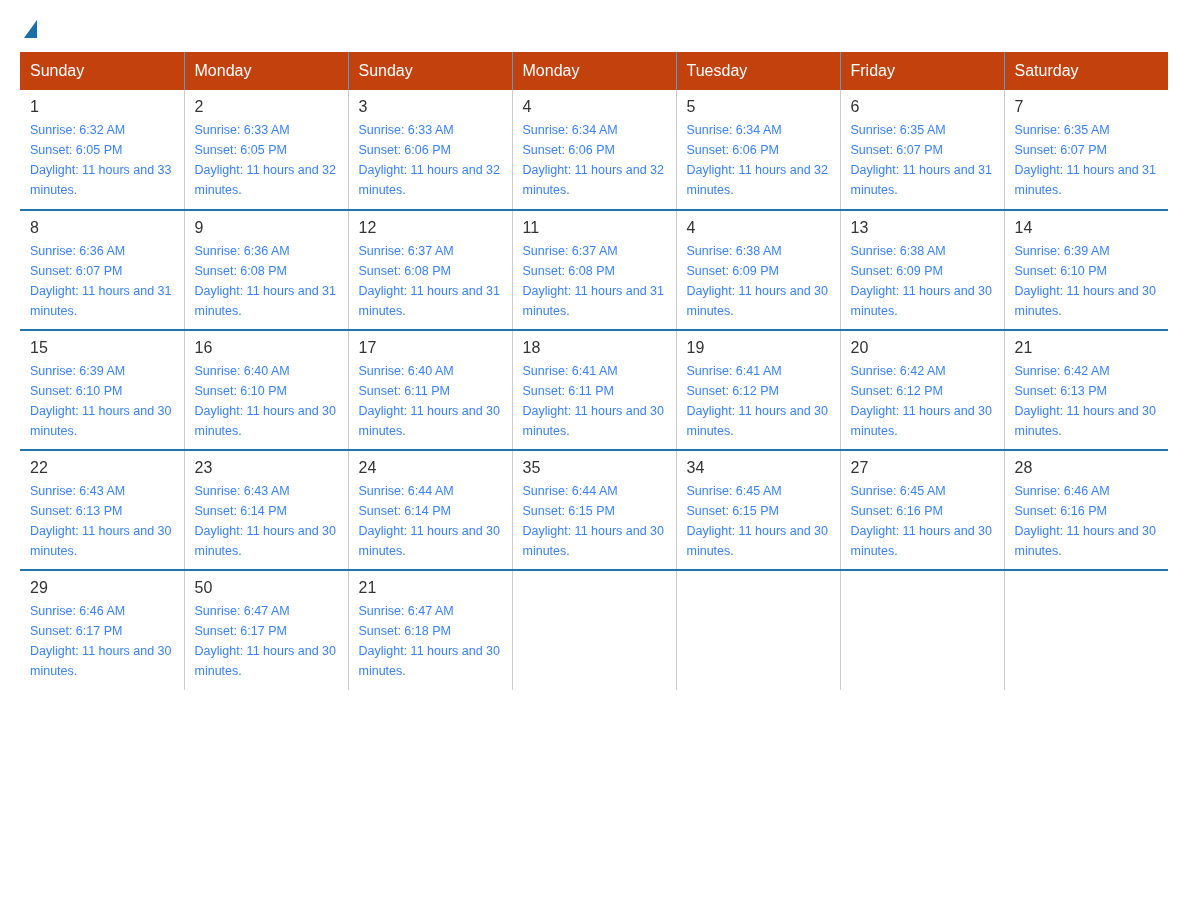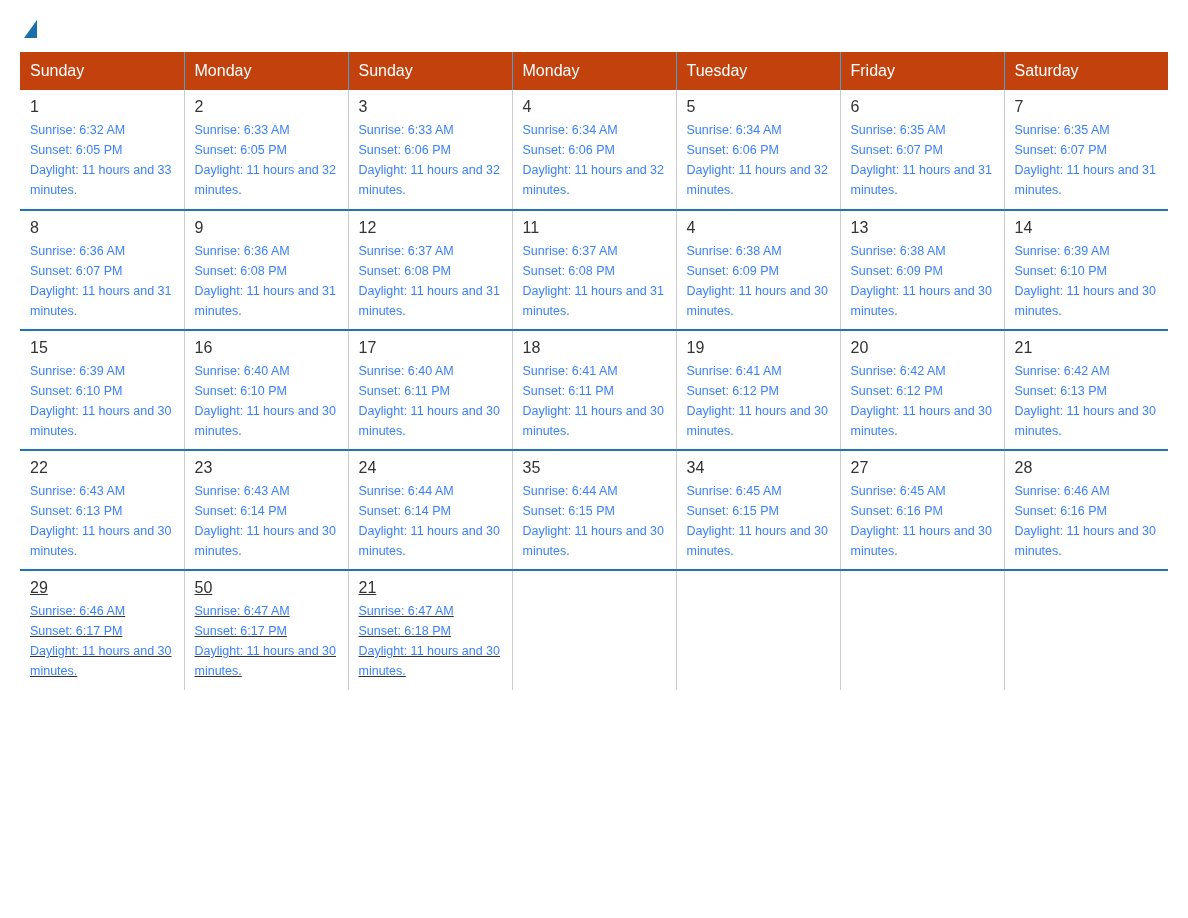--- a/index.html
+++ b/index.html
@@ -74,21 +74,20 @@
       border-bottom: 2px solid #2176ae;
       width: 14.28%;
       min-height: 110px;
       height: 120px;
     }
     tbody td:last-child {
       border-right: none;
     }
     tbody tr:last-child td {
       border-bottom: none;
-      text-decoration: underline;
     }
     .day-number {
       font-size: 16px;
       font-weight: normal;
       margin-bottom: 4px;
       display: block;
     }
     .day-info {
       font-size: 12.5px;
       line-height: 1.6;

